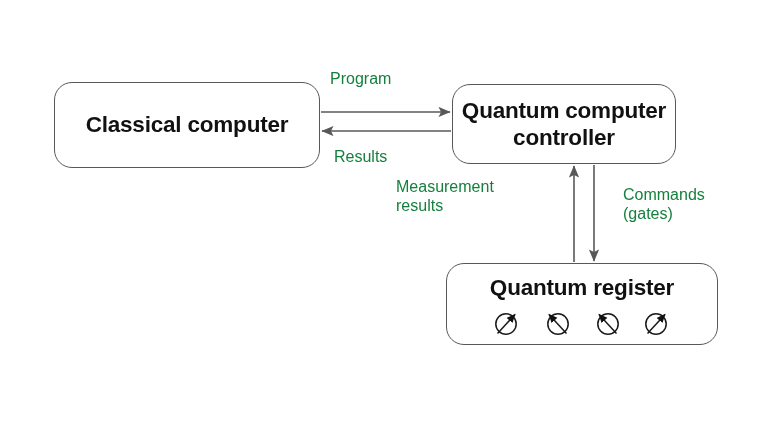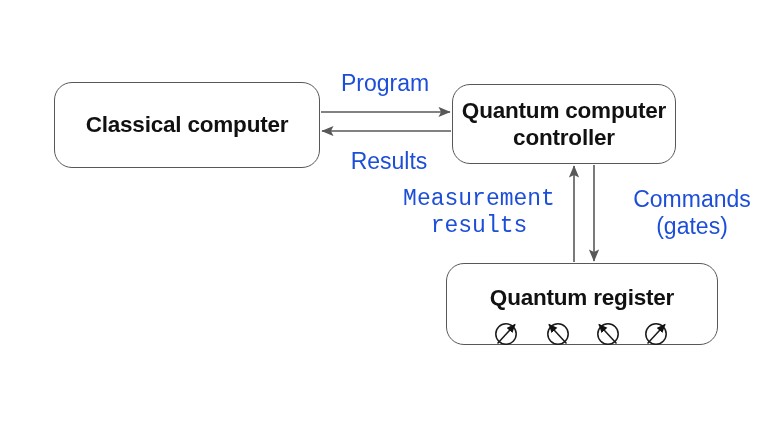--- a/index.html
+++ b/index.html
@@ -37,41 +37,41 @@
     left: 54px; top: 82px; width: 266px; height: 86px;
   }
   #box-classical .box-title { font-size: 22.5px; text-align: center; }
   #box-controller {
     left: 452px; top: 84px; width: 224px; height: 80px;
   }
   #box-controller .box-title { font-size: 22.5px; }
   #box-register {
     left: 446px; top: 263px; width: 272px; height: 82px;
     justify-content: flex-start;
-    padding-top: 20px;
+    padding-top: 10px;
   }
   #box-register .box-title { font-size: 22.5px; }
   .qubit-row {
     display: flex;
     gap: 18px;
     margin-top: 5px;
   }
   .qubit { width: 32px; height: 32px; display:block; }
 
   .edge-label {
     position: absolute;
-    color: #1d4ed8;
-    font-size: 23px;
+    color: #15803d;
+    font-size: 16px;
     line-height: 1.16;
-    text-align: center;
+    text-align: left;
     white-space: pre-line;
   }
   #label-program { left: 330px; top: 70px; width: 110px; }
   #label-results { left: 334px; top: 148px; width: 110px; }
-  #label-measurement { left: 396px; top: 186px; width: 166px; font-family: Liberation Mono, monospace; }
+  #label-measurement { left: 396px; top: 178px; width: 166px; }
   #label-commands { left: 596px; top: 186px; width: 138px; margin-left: 27px; }
 
   svg.arrows {
     position: absolute;
     left: 0; top: 0;
     width: 768px; height: 427px;
     pointer-events: none;
   }
 </style>
 </head>

